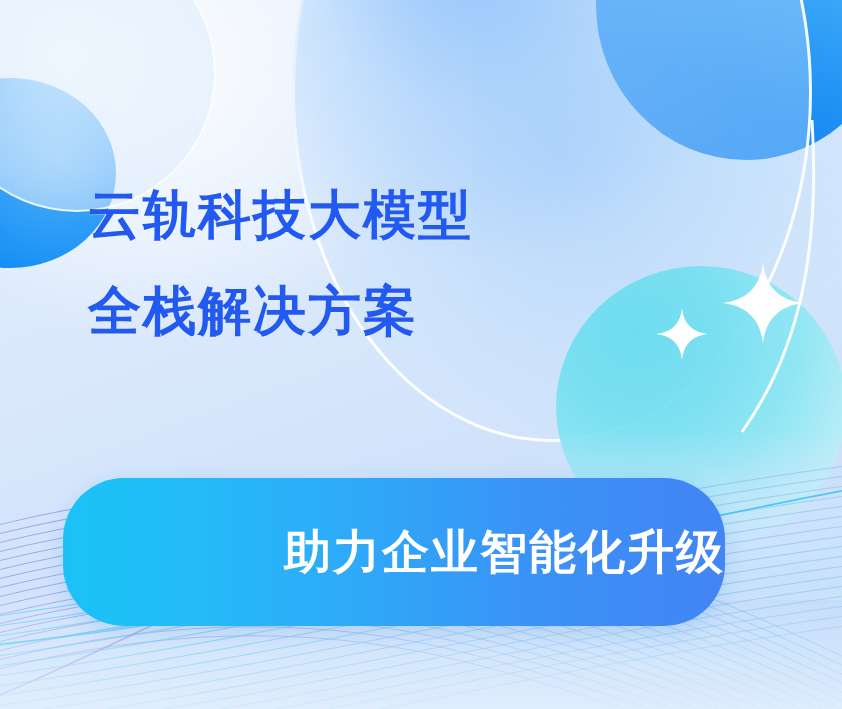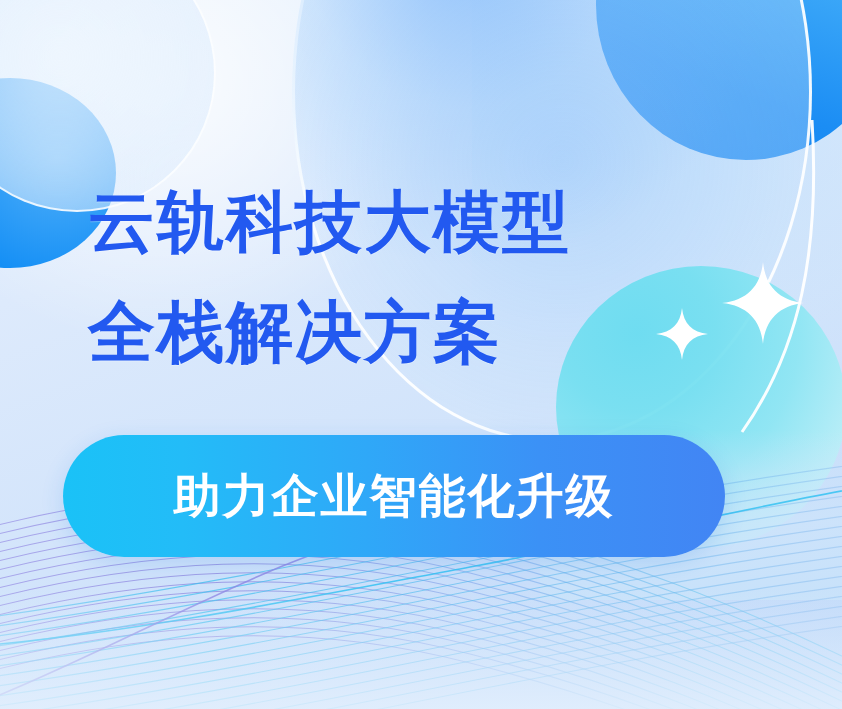--- a/index.html
+++ b/index.html
@@ -110,42 +110,42 @@
   .sparkle svg { display: block; }
 
   
   .headline {
     position: absolute;
     left: 88px;
     top: 188px;
     z-index: 6;
   }
   .headline .line {
-    font-size: 67px;
+    font-size: 53px;
     line-height: 1.00;
     font-weight: 700;
     color: #2259f0;
     letter-spacing: 2px;
     white-space: nowrap;
     text-shadow: 0 1px 0 rgba(255,255,255,0.25);
   }
   .headline .line + .line { margin-top: 44px; font-family: Liberation Serif, serif; }
 
   
   .pill {
     position: absolute;
     left: 63px;
-    top: 435px;
+    top: 478px;
     width: 662px;
-    height: 122px;
+    height: 148px;
     border-radius: 61px;
     background: linear-gradient(90deg, #1ac2f7 0%, #23bcf8 18%, #2fa8f8 46%, #3b91f6 72%, #4285f4 100%);
     display: flex;
     align-items: center;
-    justify-content: center;
+    justify-content: flex-end;
     z-index: 7;
     box-shadow: 0 6px 22px rgba(40,130,230,0.18);
   }
   .pill-label {
     font-size: 47px;
     font-weight: 700;
     color: #ffffff;
     letter-spacing: 2px;
     white-space: nowrap;
   }

